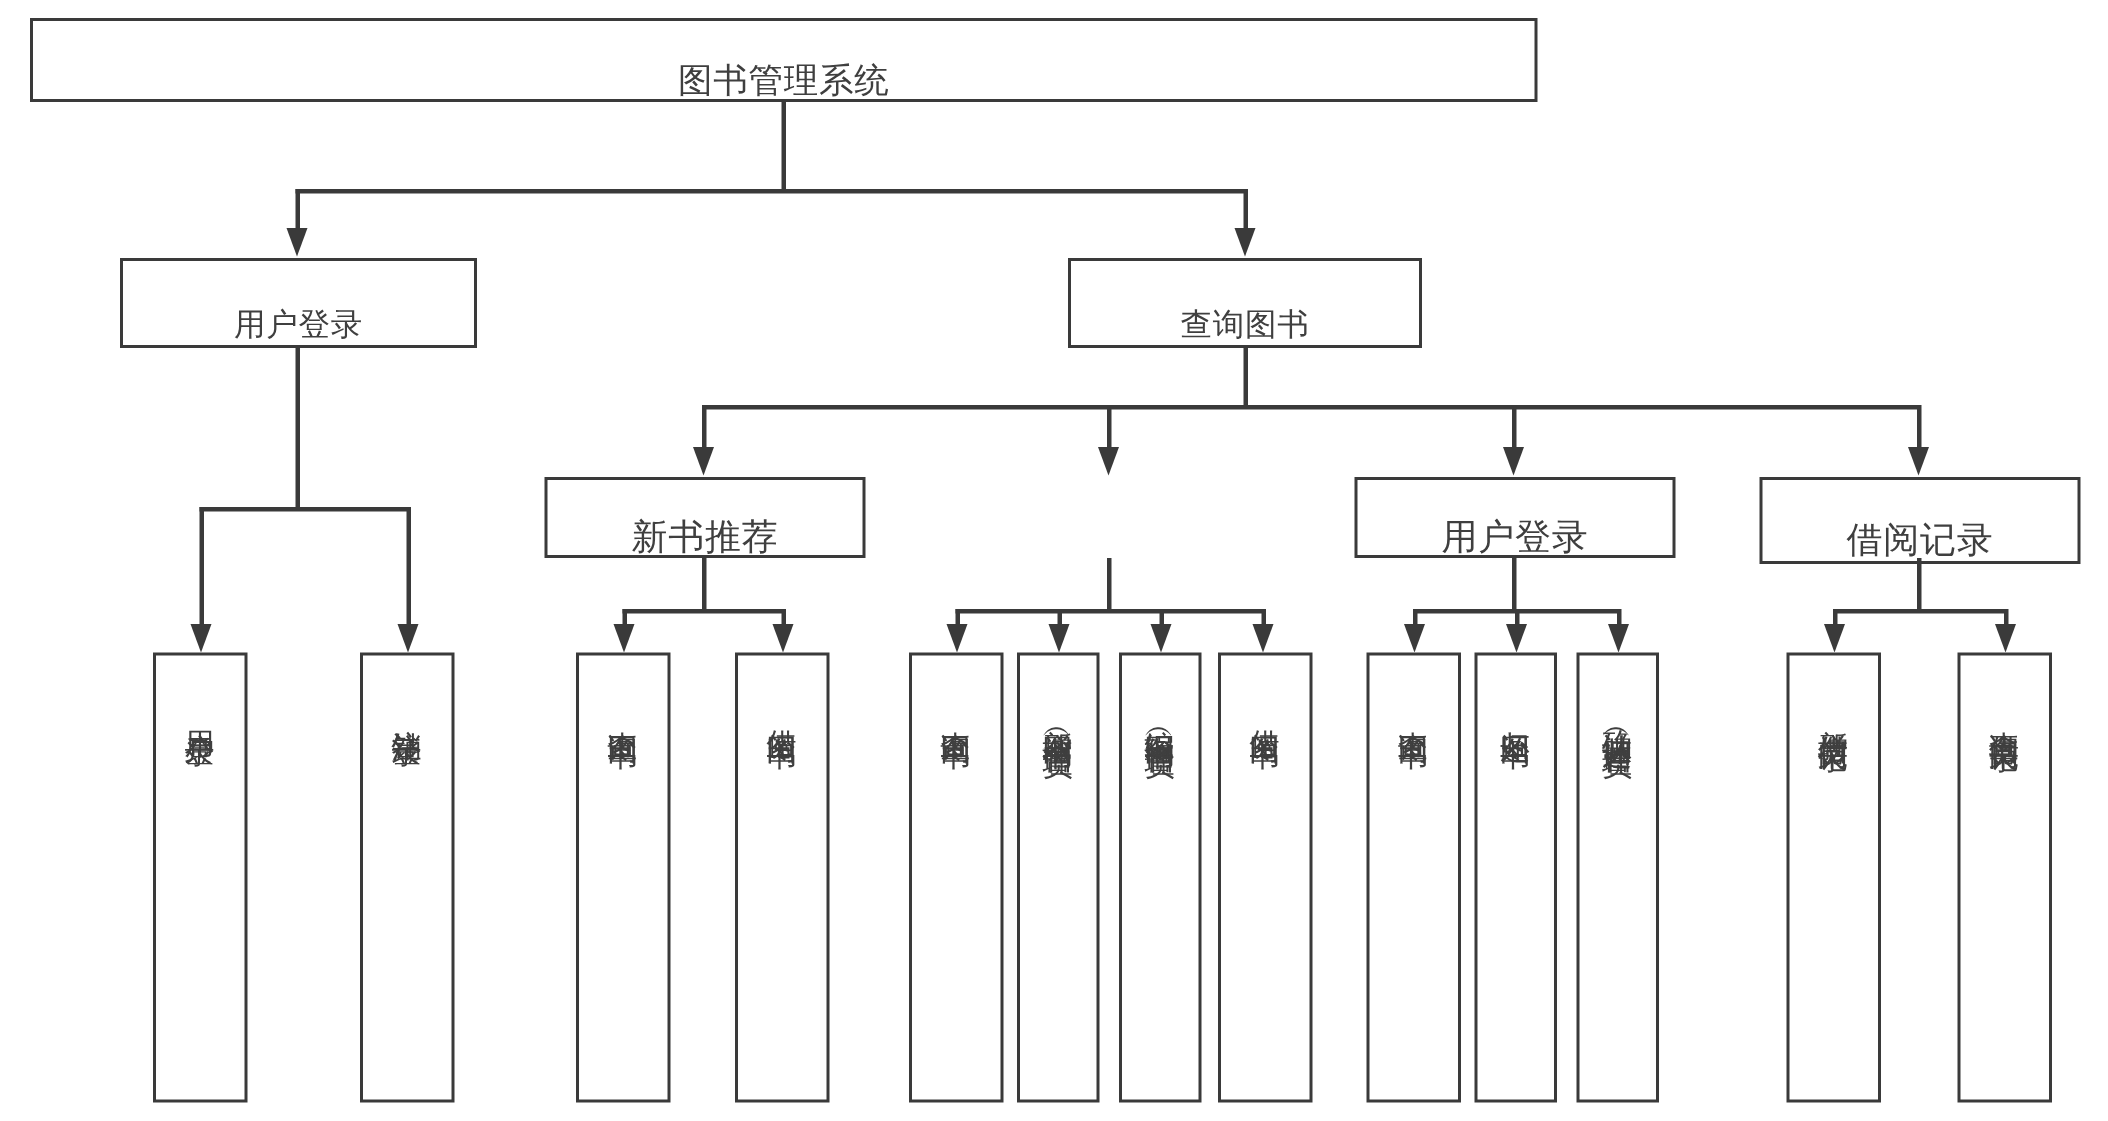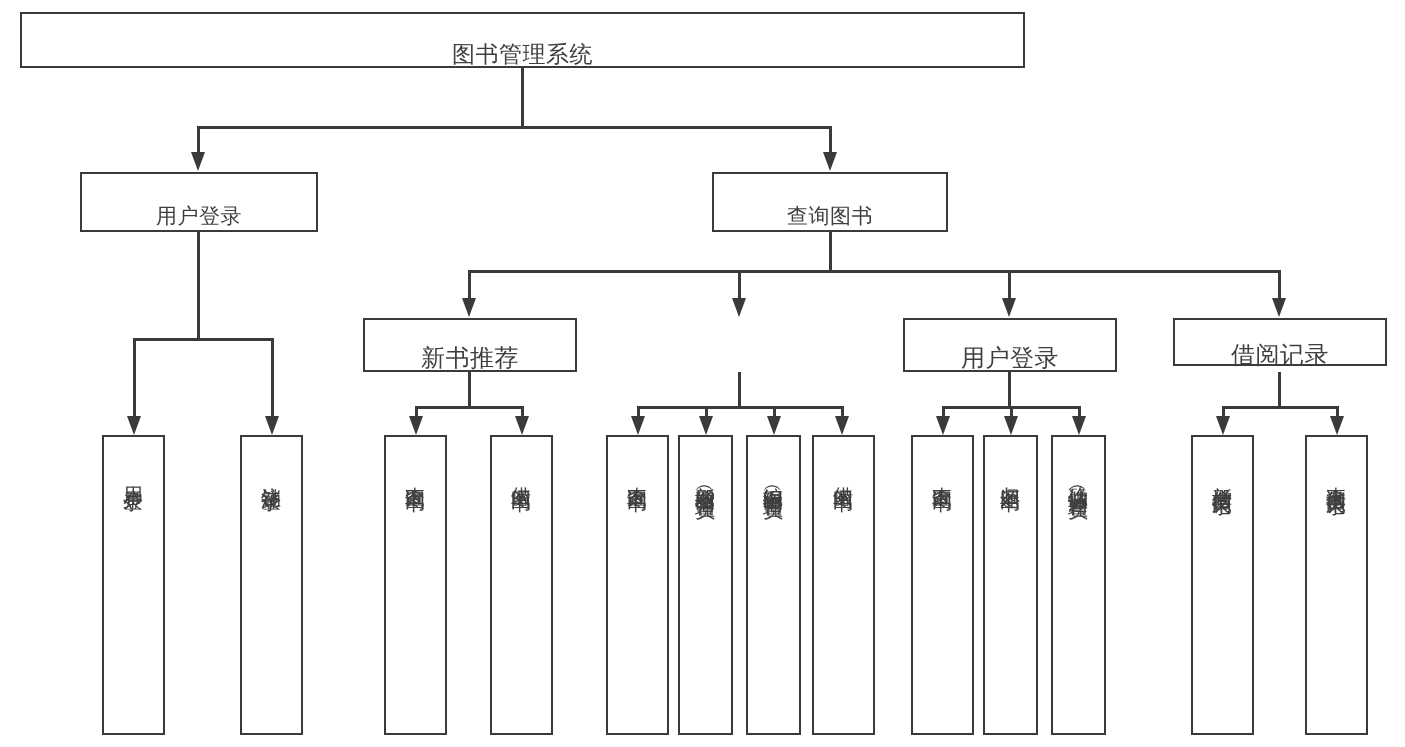--- a/index.html
+++ b/index.html
@@ -141,21 +141,21 @@
 
   <div class="node level2" style="left:363px; top:318px; width:214px; height:54px;">
     <span class="label">新书推荐</span>
   </div>
 
 
   <div class="node level2" style="left:903px; top:318px; width:214px; height:54px;">
     <span class="label">用户登录</span>
   </div>
 
-  <div class="node level2" style="left:1173px; top:318px; width:214px; height:48px;">
+  <div class="node level2" style="left:1173px; top:318px; width:214px; height:58px;">
     <span class="label">借阅记录</span>
   </div>
 
   <div class="vline" style="left:468px; top:372px; height:36px;"></div>
   <div class="hline" style="left:415px; top:406px; width:108px;"></div>
   <div class="vline" style="left:415px; top:406px; height:12px;"></div>
   <div class="arrow" style="left:409px; top:416px;"></div>
   <div class="vline" style="left:521px; top:406px; height:12px;"></div>
   <div class="arrow" style="left:515px; top:416px;"></div>
 

